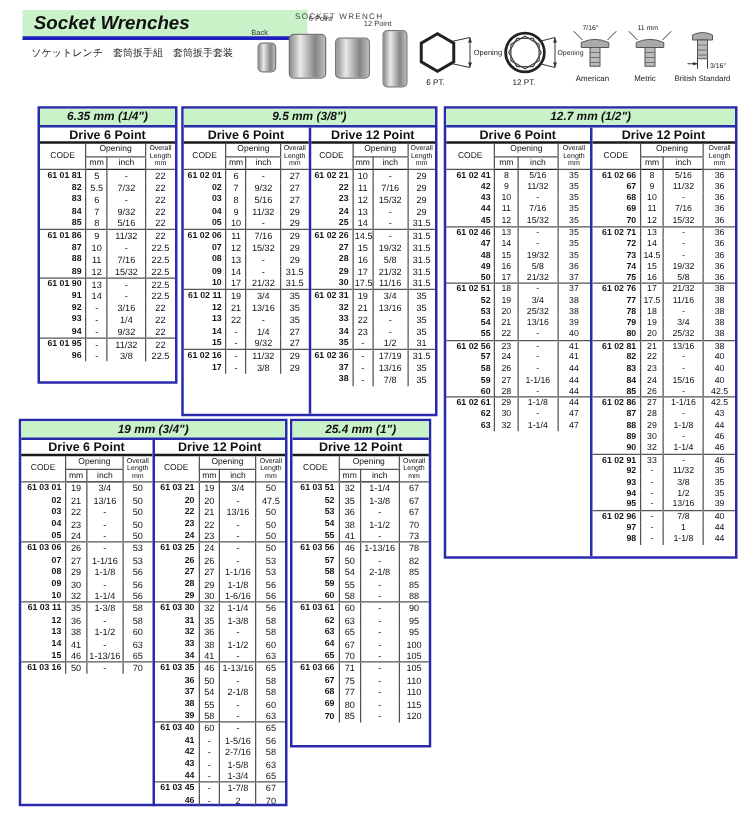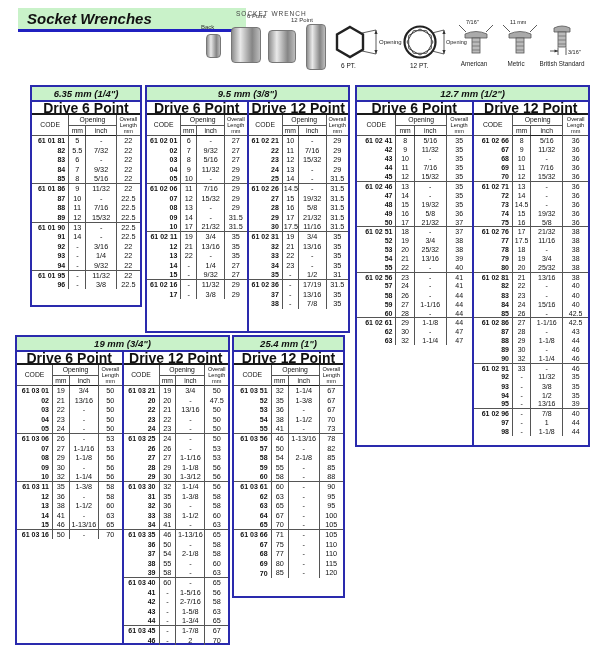--- a/index.html
+++ b/index.html
@@ -28,21 +28,21 @@
     display:flex; flex-direction:column;
   }
   .tbl-title {
     height:15px; line-height:14px; background:#c9f2c9; border-bottom:2px solid #2a2aad;
     font-size:9.5px; font-weight:bold; font-style:italic; text-align:center; flex:0 0 auto;
   }
   .tbl-body { flex:1; display:flex; align-items:stretch; }
   .drive-section { flex:1; min-width:0; }
   .drive-section + .drive-section { border-left:2px solid #2a2aad; }
   .drive-header {
-    height:13px; line-height:13px; font-size:14px; font-weight:bold; text-align:center;
+    height:13px; line-height:13px; font-size:10px; font-weight:bold; text-align:center;
     border-bottom:2px solid #1a1a1a;
   }
   table.grid { width:100%; border-collapse:collapse; table-layout:fixed; }
   .grid th {
     font-size:6.8px; font-weight:normal; line-height:1.1; padding:1px 0;
     border-bottom:1px solid #555; border-left:1px solid #555; text-align:center;
   }
   .grid th.h-code { border-left:none; }
   .grid th.h-ol { font-size:5.6px; }
   .grid thead tr:last-child th { border-bottom:1px solid #222; }
@@ -58,20 +58,21 @@
   .notice-title { font-size:9px; font-weight:bold; margin-bottom:5px; }
   .notice-body { font-size:7.8px; line-height:10.5px; color:#111; }
 </style>
 </head>
 <body>
 
 <div class="page">
 
   <div class="banner">Socket Wrenches</div>
   <div class="translations">
+    <div>ソケットレンチ　套筒扳手組　套筒扳手套装</div>
   </div>
 
   <div class="sw-label">SOCKET WRENCH</div>
 
   <div class="photo-label" style="left:201px;top:24px;">Back</div>
   <div class="photo-label" style="left:247px;top:13px;">6 Point</div>
   <div class="photo-label" style="left:291px;top:17px;">12 Point</div>
   <div class="photo" style="left:206px;top:34px;width:15px;height:24px;"></div>
   <div class="photo" style="left:231px;top:27px;width:30px;height:36px;"></div>
   <div class="photo" style="left:268px;top:30px;width:28px;height:33px;"></div>
@@ -1130,21 +1131,21 @@
                 </tr>
                 <tr>
                   <td class="code">28</td>
                   <td class="mm">29</td>
                   <td class="in">1-1/8</td>
                   <td class="ol">56</td>
                 </tr>
                 <tr>
                   <td class="code">29</td>
                   <td class="mm">30</td>
-                  <td class="in">1-3/12</td>
+                  <td class="in">1-6/16</td>
                   <td class="ol">56</td>
                 </tr>
                 <tr class="gs">
                   <td class="code">61 03 30</td>
                   <td class="mm">32</td>
                   <td class="in">1-1/4</td>
                   <td class="ol">56</td>
                 </tr>
                 <tr>
                   <td class="code">31</td>

